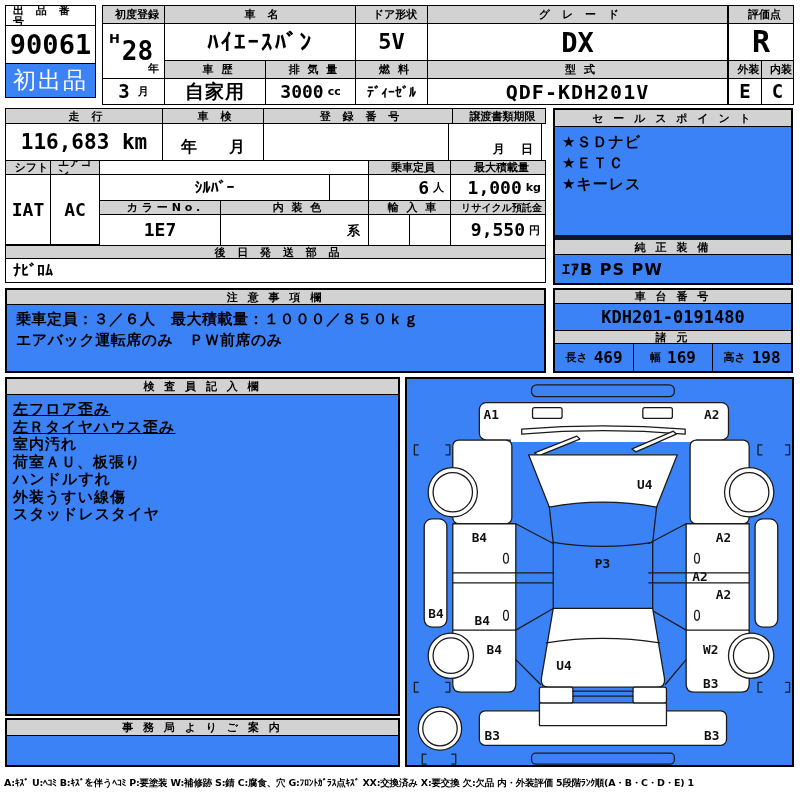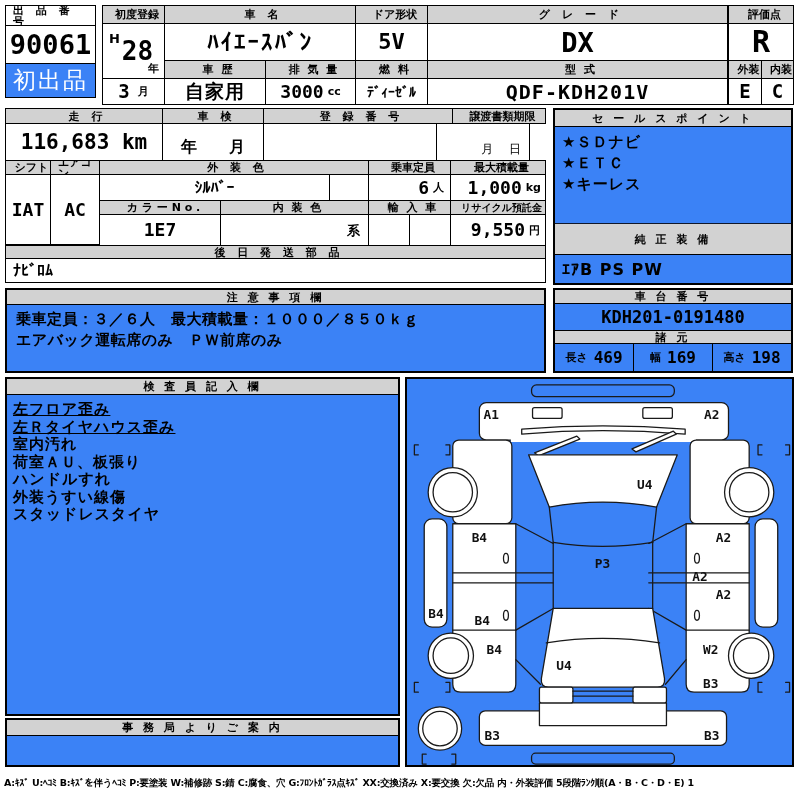--- a/index.html
+++ b/index.html
@@ -80,25 +80,24 @@
   <div class="cell val mono" style="left:761px;top:78px;width:33px;height:27px;font-size:19px;">C</div>
 
   <div class="cell hdr sp" style="left:5px;top:108px;width:158px;height:16px;">走 行</div>
   <div class="cell hdr sp" style="left:162px;top:108px;width:102px;height:16px;">車 検</div>
   <div class="cell hdr sp" style="left:263px;top:108px;width:190px;height:16px;">登 録 番 号</div>
   <div class="cell hdr" style="left:452px;top:108px;width:94px;height:16px;">譲渡書類期限</div>
 
   <div class="cell val mono" style="left:5px;top:123px;width:158px;height:38px;font-size:21px;">116,683 km</div>
   <div class="cell" style="left:162px;top:123px;width:102px;height:38px;font-size:16px;font-weight:bold;align-items:flex-end;padding-bottom:5px;">年　　月</div>
   <div class="cell" style="left:263px;top:123px;width:190px;height:38px;"></div>
-  <div class="cell right-pad" style="left:436px;top:123px;width:94px;height:38px;font-size:12px;font-weight:normal;align-items:flex-end;padding-bottom:5px;">月　 日</div>
+  <div class="cell right-pad" style="left:448px;top:123px;width:94px;height:38px;font-size:12px;font-weight:bold;align-items:flex-end;padding-bottom:5px;">月　 日</div>
 
   <div class="cell hdr" style="left:5px;top:160px;width:46px;height:15px;">シフト</div>
   <div class="cell hdr" style="left:50px;top:160px;width:50px;height:15px;">エアコン</div>
-  <div class="cell hdr sp" style="left:99px;top:160px;width:270px;height:15px;">外 装 色</div>
   <div class="cell hdr" style="left:368px;top:160px;width:83px;height:15px;">乗車定員</div>
   <div class="cell hdr" style="left:450px;top:160px;width:96px;height:15px;">最大積載量</div>
 
   <div class="cell val mono" style="left:5px;top:174px;width:46px;height:71px;font-size:18px;">IAT</div>
   <div class="cell val mono" style="left:50px;top:174px;width:50px;height:71px;font-size:18px;">AC</div>
   <div class="cell val" style="left:99px;top:174px;width:231px;height:27px;font-size:16px;">ｼﾙﾊﾞｰ</div>
   <div class="cell" style="left:329px;top:174px;width:40px;height:27px;"></div>
   <div class="cell" style="left:368px;top:174px;width:83px;height:27px;justify-content:flex-end;padding-right:6px;">
     <span class="val mono" style="font-size:18px;">6</span>
     <span class="unit">人</span>
@@ -125,21 +124,21 @@
   <div class="cell hdr sp" style="left:5px;top:245px;width:541px;height:14px;">後 日 発 送 部 品</div>
   <div class="cell val left-pad" style="left:5px;top:258px;width:541px;height:25px;font-size:16px;">ﾅﾋﾞﾛﾑ</div>
 
   <div class="box" style="left:553px;top:108px;width:240px;height:177px;display:flex;flex-direction:column;">
     <div class="bar" style="height:17px;">セ ー ル ス ポ イ ン ト</div>
     <div style="flex:1;padding:5px 7px;">
         <div class="sp-line">★ＳＤナビ</div>
         <div class="sp-line">★ＥＴＣ</div>
         <div class="sp-line">★キーレス</div>
       </div>
-    <div class="bar" style="height:32px;border-top:1px solid #0f172a;">純 正 装 備</div>
+    <div class="bar" style="height:20px;border-top:5px solid #0f172a;">純 正 装 備</div>
     <div class="val left-pad" style="height:28px;display:flex;align-items:center;font-size:16px;letter-spacing:1px;">ｴｱB PS PW</div>
   </div>
 
   <div class="box" style="left:5px;top:288px;width:541px;height:85px;">
     <div class="bar" style="height:15px;">注 意 事 項 欄</div>
     <div style="padding:4px 9px;">
         <div class="note-line">乗車定員：３／６人　最大積載量：１０００／８５０ｋｇ</div>
         <div class="note-line">エアバック運転席のみ　ＰＷ前席のみ</div>
       </div>
   </div>

